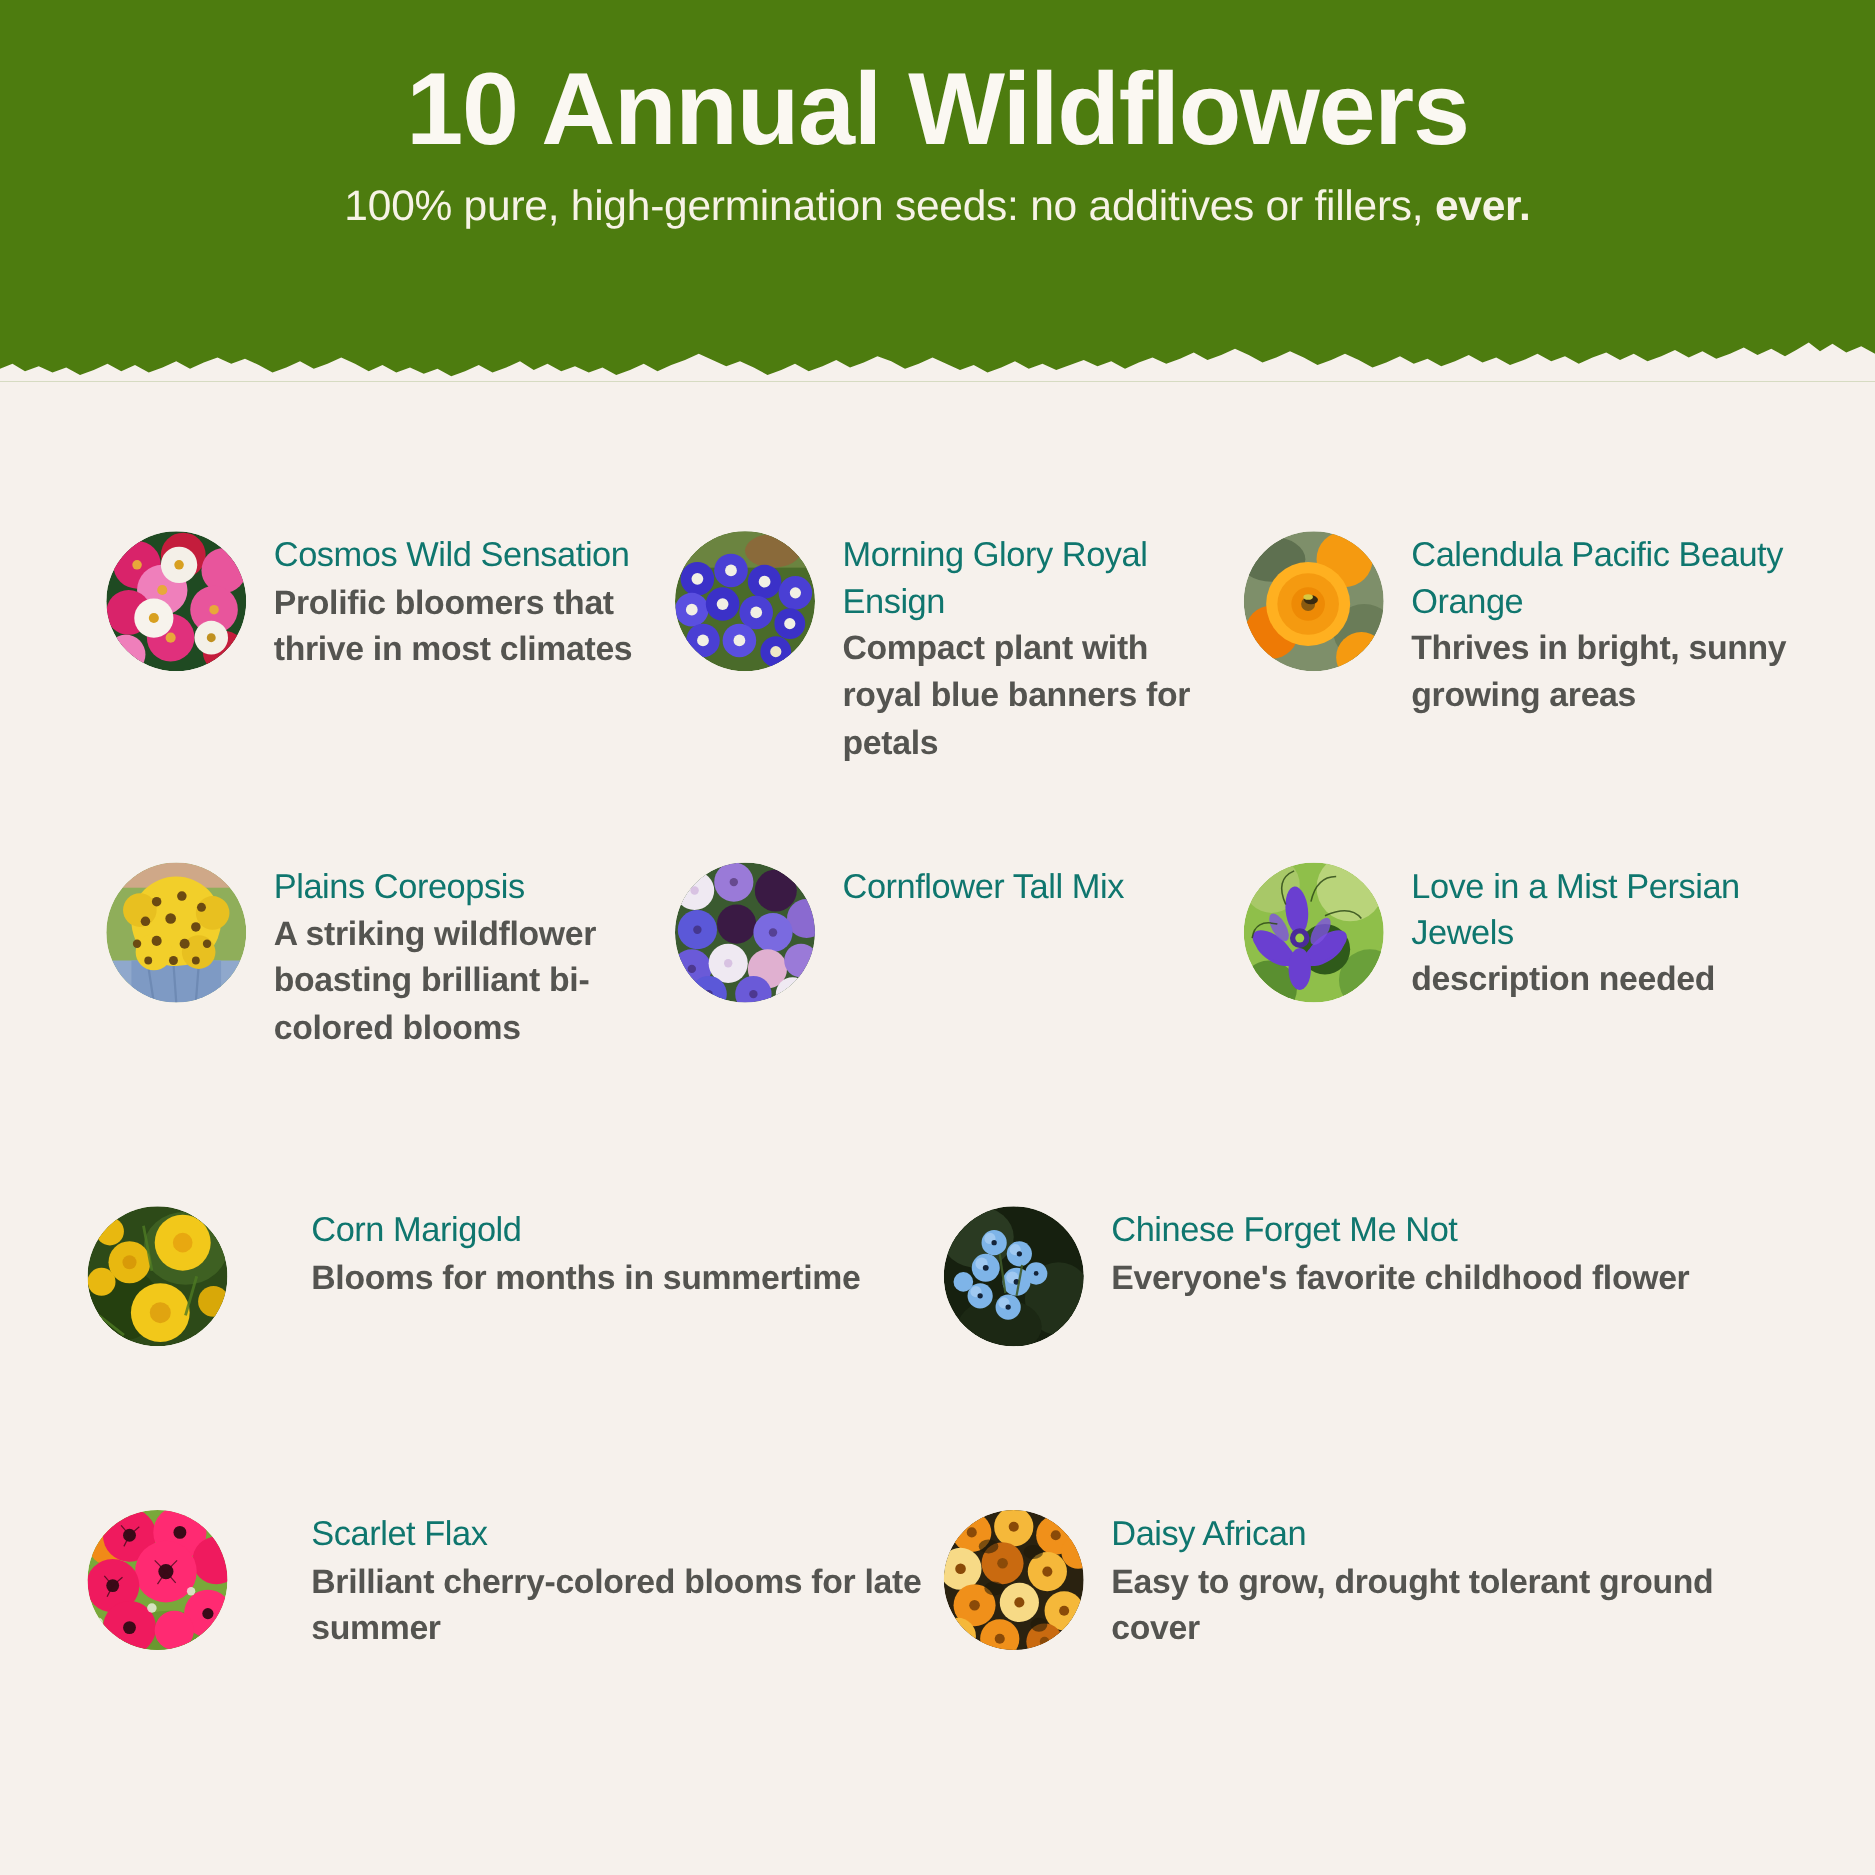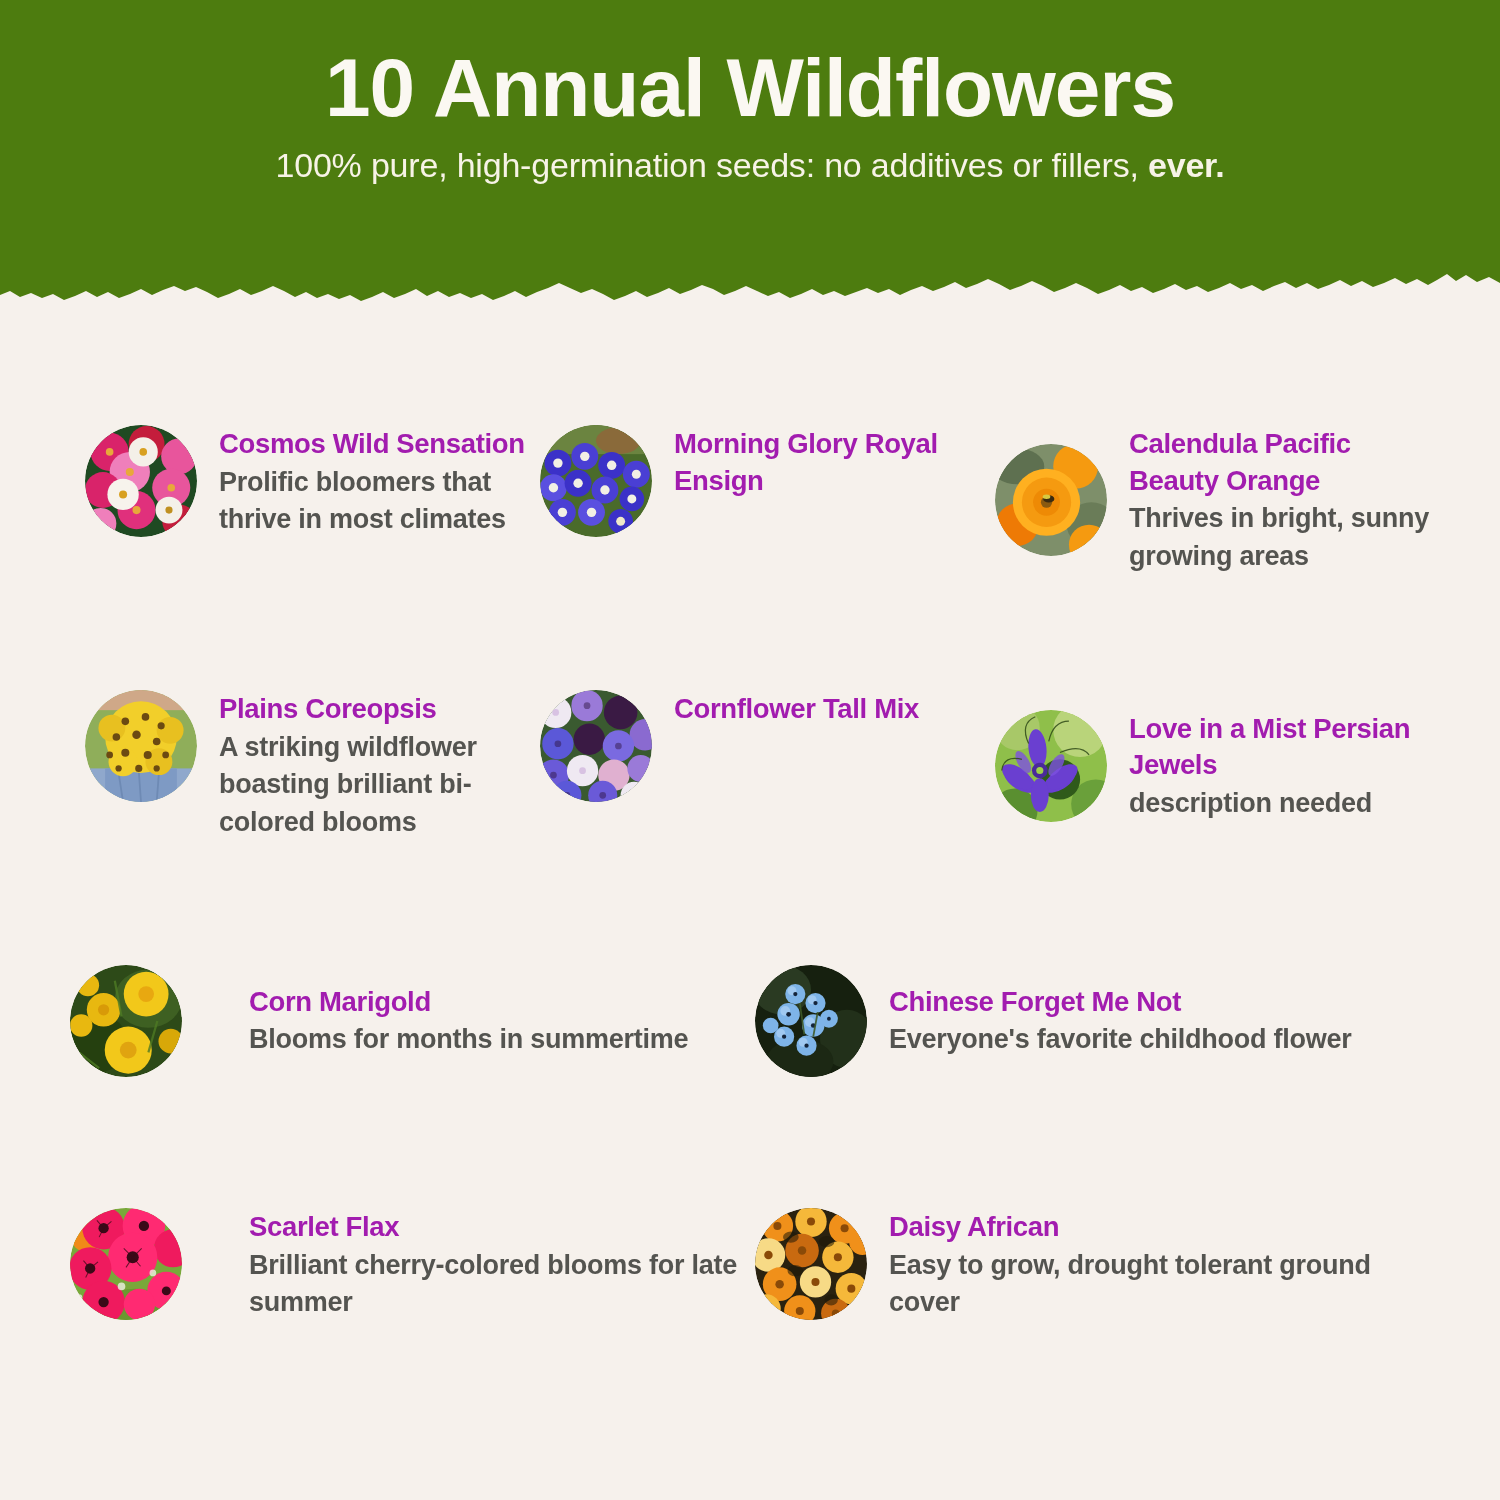--- a/index.html
+++ b/index.html
@@ -111,38 +111,38 @@
     overflow: hidden;
     display: block;
   }
   .txt {
     flex: 1 1 auto;
     min-width: 0;
     padding-top: 1px;
   }
   .name {
     font-size: 27.5px;
-    font-weight: 700;
-    color: #a21caf;
+    font-weight: 400;
+    color: #0f766e;
     line-height: 1.33;
     letter-spacing: -0.35px;
     margin: 0;
   }
   .desc {
     font-size: 27px;
     font-weight: 700;
     color: #545450;
     line-height: 1.40;
     letter-spacing: -0.25px;
     margin: 0;
     padding-top: 1px;
   }
 
   
-  .cell.mid { align-items: center; }
+  .cell.mid { align-items: flex-start; }
 </style>
 </head>
 <body>
 
 <div class="header">
   <div class="header-inner">
     <h1 class="title">10 Annual Wildflowers</h1>
     <p class="subtitle"><span>100% pure, high-germination seeds: no additives or fillers, </span><span class="em">ever.</span></p>
   </div>
 
@@ -238,20 +238,21 @@
             <circle cx="58" cy="58" r="4.2" fill="#f2f0e4"></circle>
             <circle cx="82" cy="66" r="4" fill="#f2f0e4"></circle>
             <circle cx="20" cy="78" r="4.2" fill="#f2f0e4"></circle>
             <circle cx="46" cy="78" r="4.2" fill="#f2f0e4"></circle>
             <circle cx="72" cy="86" r="4" fill="#efe8c8"></circle>
           </g>
         </svg>
       </div>
       <div class="txt">
         <div class="name">Morning Glory Royal Ensign</div>
+        <div class="desc">Compact plant with royal blue banners for petals</div>
       </div>
     </div>
 
     <div class="cell mid">
       <div class="thumb-wrap">
         <svg class="thumb" viewBox="0 0 100 100" xmlns="http://www.w3.org/2000/svg">
           <defs>
               <clipPath id="c2">
                 <circle cx="50" cy="50" r="50"></circle>
               </clipPath>

